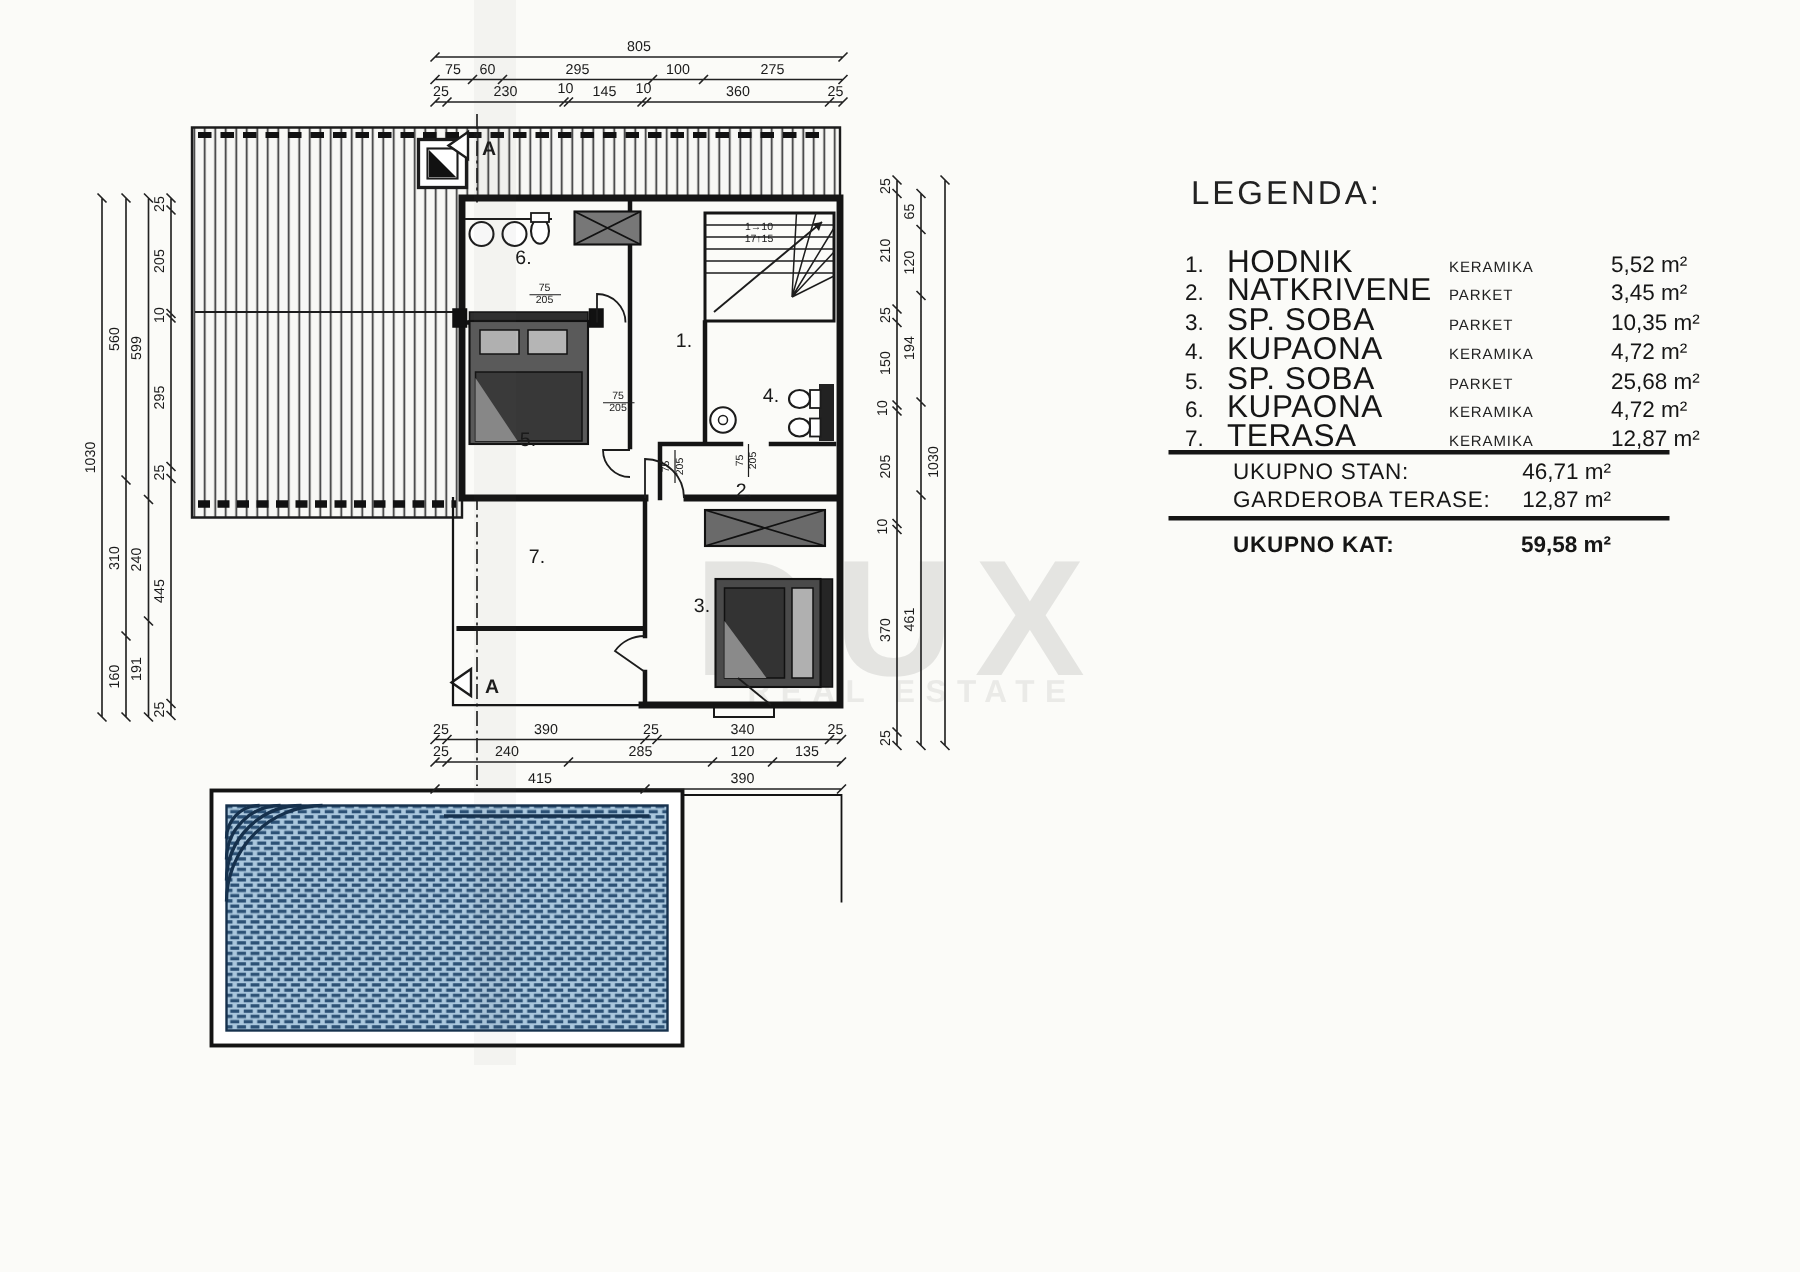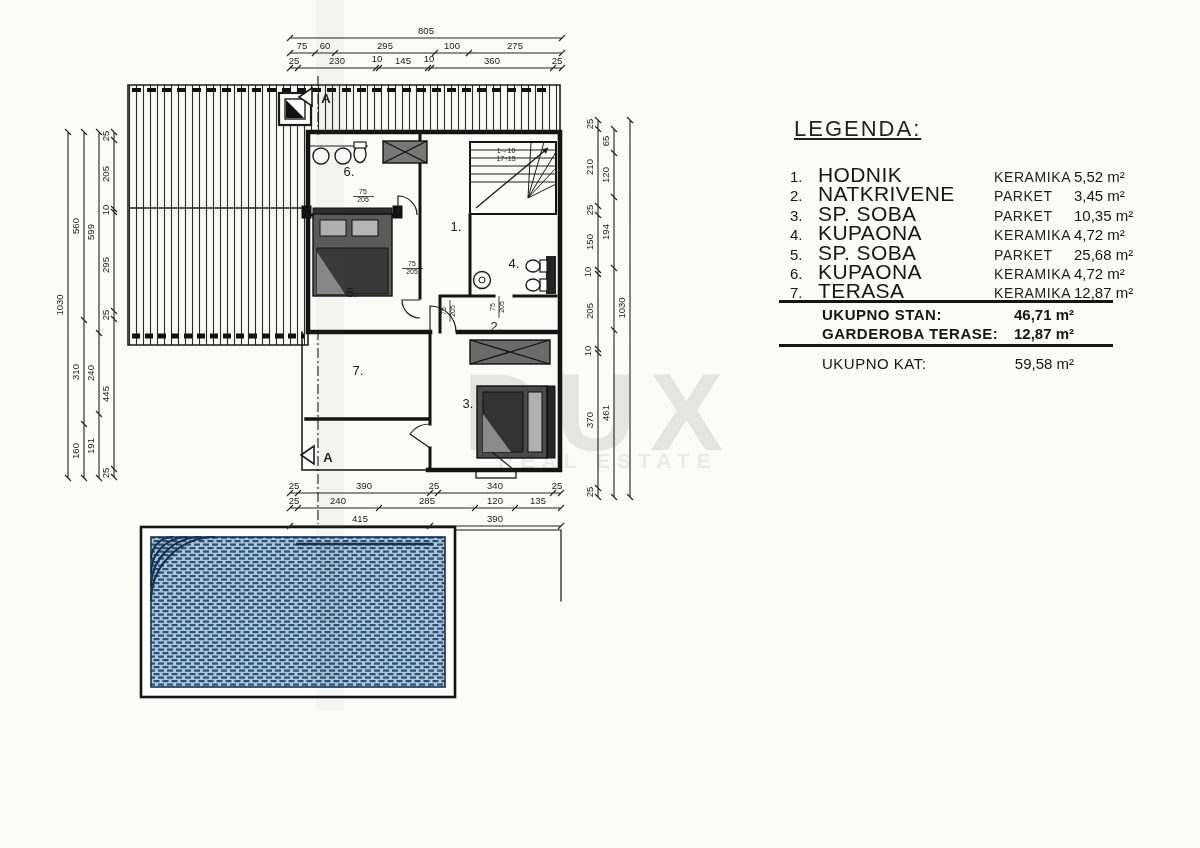--- a/index.html
+++ b/index.html
@@ -1,33 +1,33 @@
 <!DOCTYPE html>
 <html><head>
 <meta charset="utf-8">
 <style>
   html,body{margin:0;padding:0;}
   body{width:1200px;height:848px;background:#fbfbf8;font-family:"Liberation Sans",sans-serif;color:#161616;overflow:hidden;position:relative;}
   #page{position:absolute;inset:0;background:#fbfbf8;}
   #plan-svg{position:absolute;left:0;top:0;}
   
   .title{position:absolute;left:848px;top:48px;font-size:27px;letter-spacing:1.5px;font-weight:400;color:#1b1b1b;white-space:nowrap;}
-  .legend-heading{position:absolute;left:794px;top:116px;font-size:22px;letter-spacing:2px;color:#222;text-decoration:underline;}
+  .legend-heading{position:absolute;left:794px;top:116px;font-size:22px;letter-spacing:2px;color:#222;}
   .legend-table{position:absolute;left:790px;top:163px;width:284px;}
   .legend-row{display:grid;grid-template-columns:28px 148px 108px 1fr;align-items:baseline;height:19.4px;}
   .lr-num{font-size:15px;}
   .lr-name{font-size:21px;letter-spacing:.4px;}
-  .lr-mat{font-size:14px;letter-spacing:.6px;color:#222;margin-left:28px;}
+  .lr-mat{font-size:10px;letter-spacing:.6px;color:#222;}
   .lr-area{font-size:15px;white-space:nowrap;}
   .divider{position:absolute;left:779px;width:334px;height:2.6px;background:#151515;}
-  .totals{position:absolute;left:790px;top:306px;width:284px;font-weight:bold;}
+  .totals{position:absolute;left:790px;top:306px;width:284px;}
   .total-row{display:grid;grid-template-columns:1fr auto;align-items:baseline;height:18.5px;}
   .t-label{font-size:15px;letter-spacing:.5px;padding-left:32px;}
   .t-value{font-size:15px;text-align:center;white-space:nowrap;}
-  .grand{position:absolute;left:790px;top:355px;width:284px;}
+  .grand{position:absolute;left:790px;top:355px;width:284px;font-weight:bold;}
   .fold{position:absolute;left:316px;top:0;width:28px;height:710px;background:rgba(90,90,90,0.05);}
   svg text{fill:#1a1a1a;font-family:"Liberation Sans",sans-serif;text-anchor:middle;}
 </style>
 </head>
 <body>
 
 <div id="page">
 
   <svg id="plan-svg" width="780" height="848" viewBox="0 0 780 848">
     <defs>

